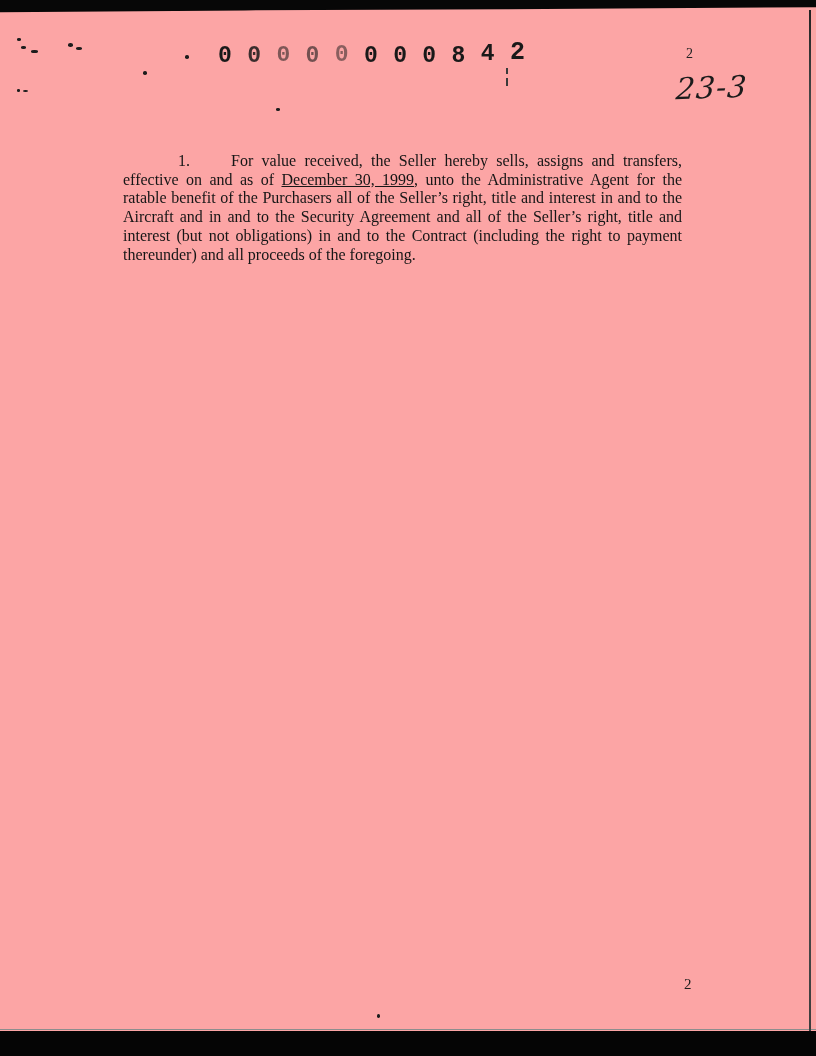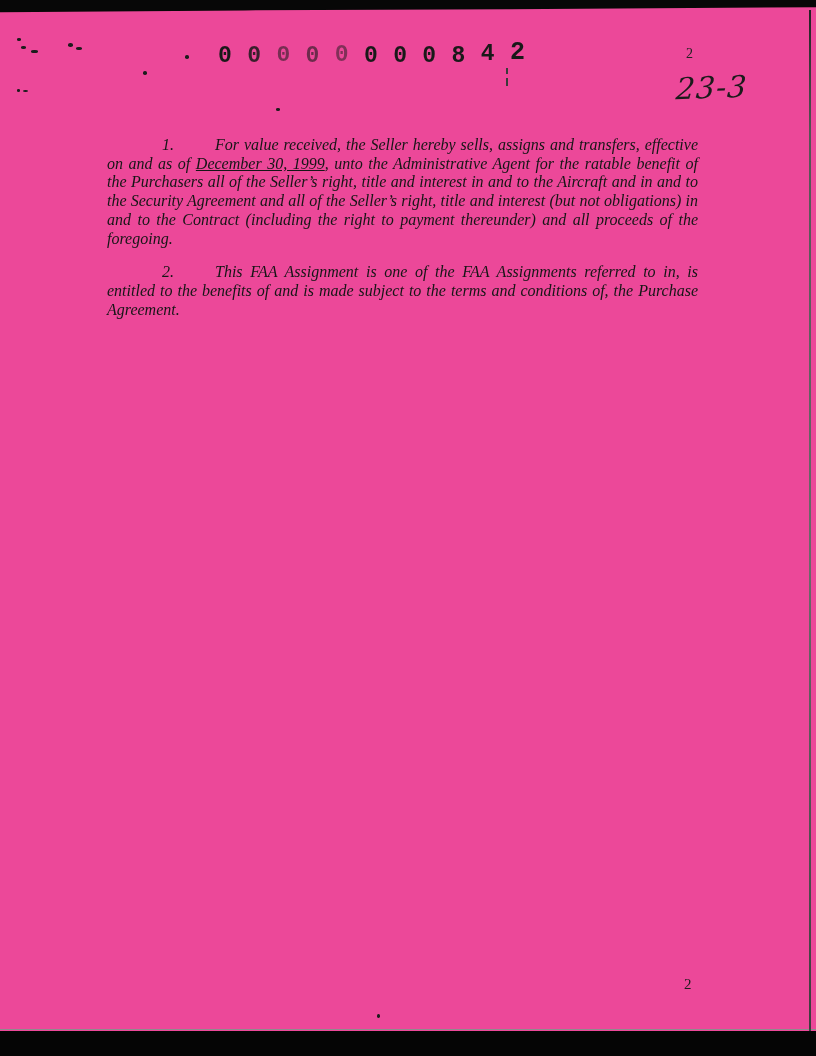--- a/index.html
+++ b/index.html
@@ -1,21 +1,21 @@
 <!DOCTYPE html>
 <html><head>
 <meta charset="utf-8">
 <style>
   html, body { margin: 0; padding: 0; background: #9a9a9a; }
   .page {
     position: relative;
     width: 816px;
     height: 1056px;
     margin: 0 auto;
-    background: #ec4899;
+    background: #fca5a5;
     overflow: hidden;
     font-family: "Liberation Serif", serif;
     color: #161616;
   }
 
   
   .top-bar {
     position: absolute; left: 0; top: 0; width: 816px; height: 13px;
     background: #070707;
     clip-path: polygon(0 0, 100% 0, 100% 55%, 62% 72%, 30% 80%, 0 95%);
@@ -65,21 +65,21 @@
     transform: skewX(-6deg) rotate(-2deg);
     letter-spacing: 1px;
   }
 
   
   .doc-body {
     position: absolute; left: 107px; top: 136px; width: 591px;
     font-size: 16px; line-height: 18.7px;
     text-align: justify;
   }
-  .doc-body p { margin: 0; text-indent: 55px; font-style: italic; }
+  .doc-body p { margin: 16px; text-indent: 55px; }
   .doc-body p + p { margin-top: 15px; }
   .tab { display: inline-block; width: 41px; }
   .tab-sm { display: inline-block; width: 28px; }
   .gap2 { display: inline-block; width: 22px; }
   .u { text-decoration: underline; }
   .para-bold { font-weight: bold; }
   .para-bold .u { text-decoration-thickness: 2px; }
 
   .footer-page-number {
     position: absolute; left: 684px; top: 976px;
@@ -112,20 +112,19 @@
   <div class="stamp-tick-a"></div>
   <div class="stamp-tick-b"></div>
 
   <div class="header-page-number">2</div>
   <div class="handwritten">23-3</div>
 
   <div class="doc-body">
 
     <p><span>1.</span><span class="tab"></span><span>For value received, the Seller hereby sells, assigns and transfers, effective on and as of </span><span class="u">December 30, 1999</span><span>, unto the Administrative Agent for the ratable benefit of the Purchasers all of the Seller’s right, title and interest in and to the Aircraft and in and to the Security Agreement and all of the Seller’s right, title and interest (but not obligations) in and to the Contract (including the right to payment thereunder) and all proceeds of the foregoing.</span></p>
 
-    <p><span>2.</span><span class="tab"></span><span>This FAA Assignment is one of the FAA Assignments referred to in, is entitled to the benefits of and is made subject to the terms and conditions of, the Purchase Agreement.</span></p>
 
 
   </div>
 
   <div class="footer-page-number">2</div>
 
 </div>
 
 </body></html>

